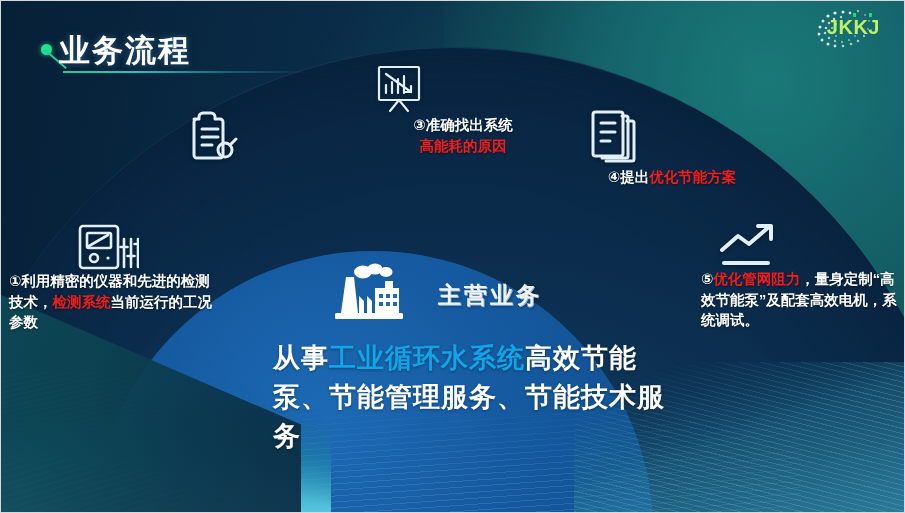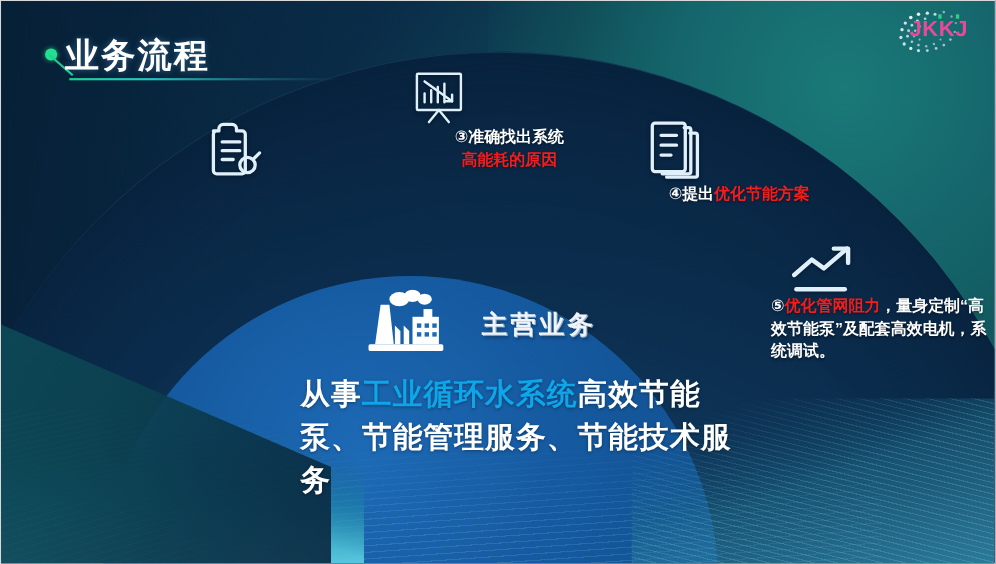--- a/index.html
+++ b/index.html
@@ -100,21 +100,21 @@
   }
 
   
   .logo{
     position:absolute;right:20px;top:6px;
     width:78px;height:42px;
   }
   .logo-text{
     position:absolute;right:4px;top:9px;
     font-size:20px;font-weight:bold;letter-spacing:0.5px;
-    color:#ec4899;font-family:"Liberation Sans",sans-serif;
+    color:#bef264;font-family:"Liberation Sans",sans-serif;
   }
 
   
   .title-wrap{position:absolute;left:40px;top:32px;}
   .title-dot{
     position:absolute;left:0px;top:11px;
     width:11px;height:11px;border-radius:50%;
     background:#22e08f;box-shadow:0 0 5px rgba(34,224,143,0.75);
   }
   .title-text{
@@ -235,20 +235,38 @@
     <div class="logo-text">JKKJ</div>
   </div>
 
   <div class="title-wrap">
     <span class="title-dot"></span>
     <span class="title-diag"></span>
     <span class="title-text">业务流程</span>
     <span class="title-rule"></span>
   </div>
 
+  <div class="item" id="item1">
+    <span class="ico">
+      <svg class="icon-svg" width="62" height="48" viewBox="0 0 62 48">
+        <g fill="none" stroke="#dff0fb" stroke-width="2.6" stroke-linecap="round" stroke-linejoin="round">
+          <rect x="3" y="3" width="38" height="42" rx="3"></rect>
+          <rect x="10" y="10" width="24" height="15" rx="1.5"></rect>
+          <path d="M12 23 L31 12"></path>
+          <circle cx="17" cy="35" r="4"></circle>
+          <circle cx="31" cy="35" r="1.6" fill="#dff0fb" stroke="none"></circle>
+          <path d="M47 16 L47 44 M54 16 L54 44 M61 16 L61 44"></path>
+          <path d="M43.5 24 L50.5 24 M50.5 33 L57.5 33 M57.5 21 L61.5 21"></path>
+        </g>
+      </svg>
+    </span>
+    <div class="txt">
+      <span class="p-white">①利用精密的仪器和先进的检测技术，</span><span class="p-red hl-red">检测系统</span><span class="p-white2">当前运行的工况参数</span>
+    </div>
+  </div>
 
   <div class="item" id="item2">
     <span class="ico">
       <svg class="icon-svg" width="58" height="58" viewBox="0 0 58 58">
         <g fill="none" stroke="#dff0fb" stroke-width="3" stroke-linecap="round" stroke-linejoin="round">
           <path d="M11 10 h5 v-2 a4 4 0 0 1 4-4 h8 a4 4 0 0 1 4 4 v2 h5 a3 3 0 0 1 3 3 v33 a3 3 0 0 1 -3 3 h-23 a3 3 0 0 1 -3 -3 v-33 a3 3 0 0 1 3 -3 z"></path>
           <path d="M19 20 h16 M19 28 h16 M19 36 h10"></path>
           <circle cx="42" cy="41" r="7"></circle>
           <path d="M47 36 L53 30"></path>
         </g>

